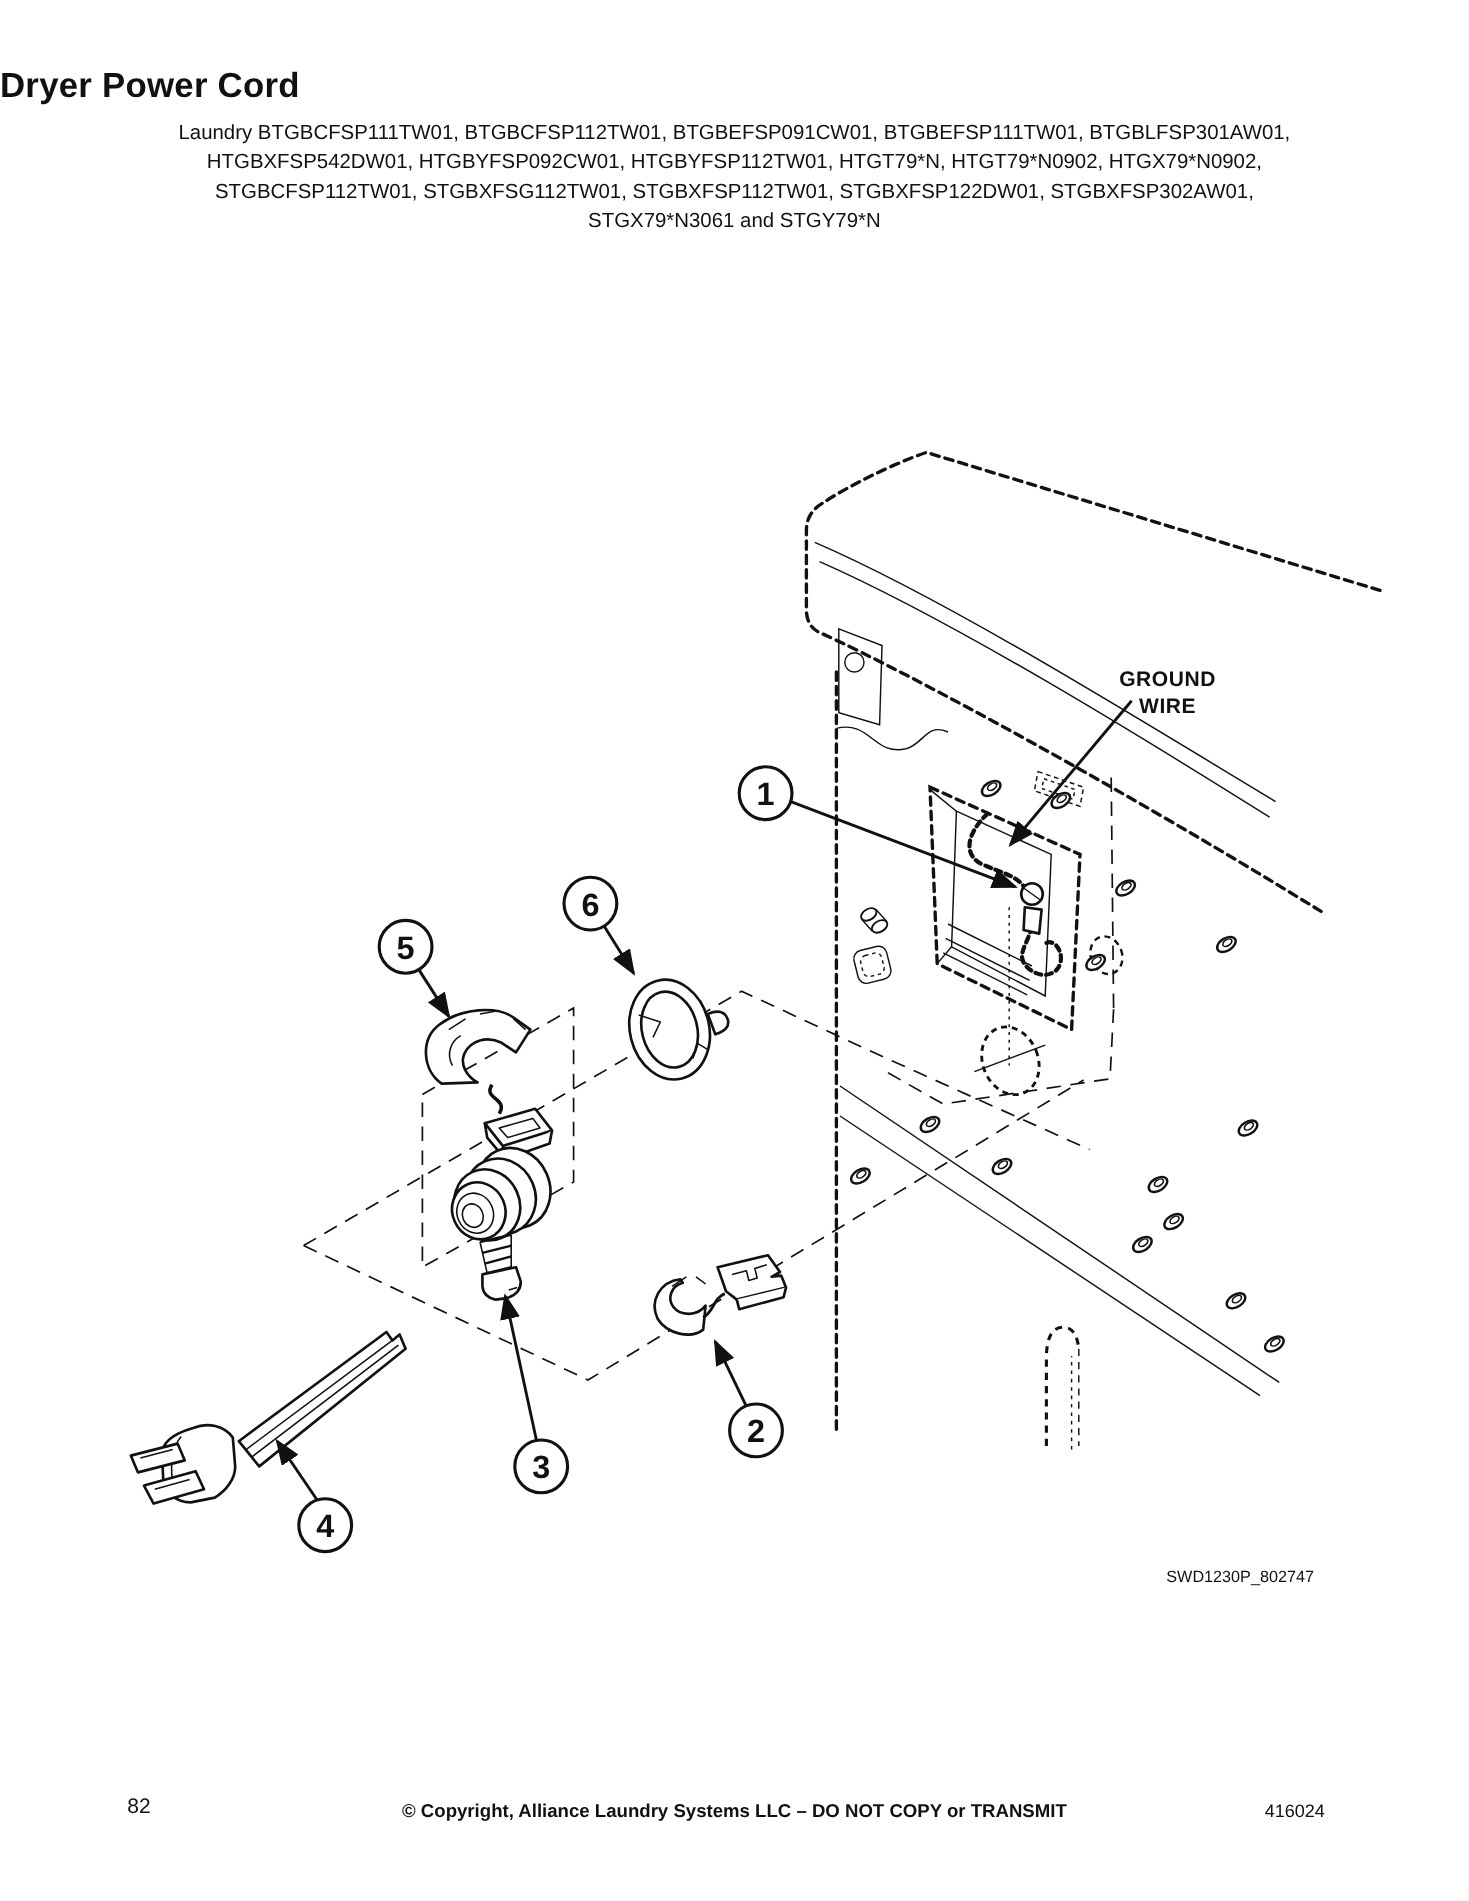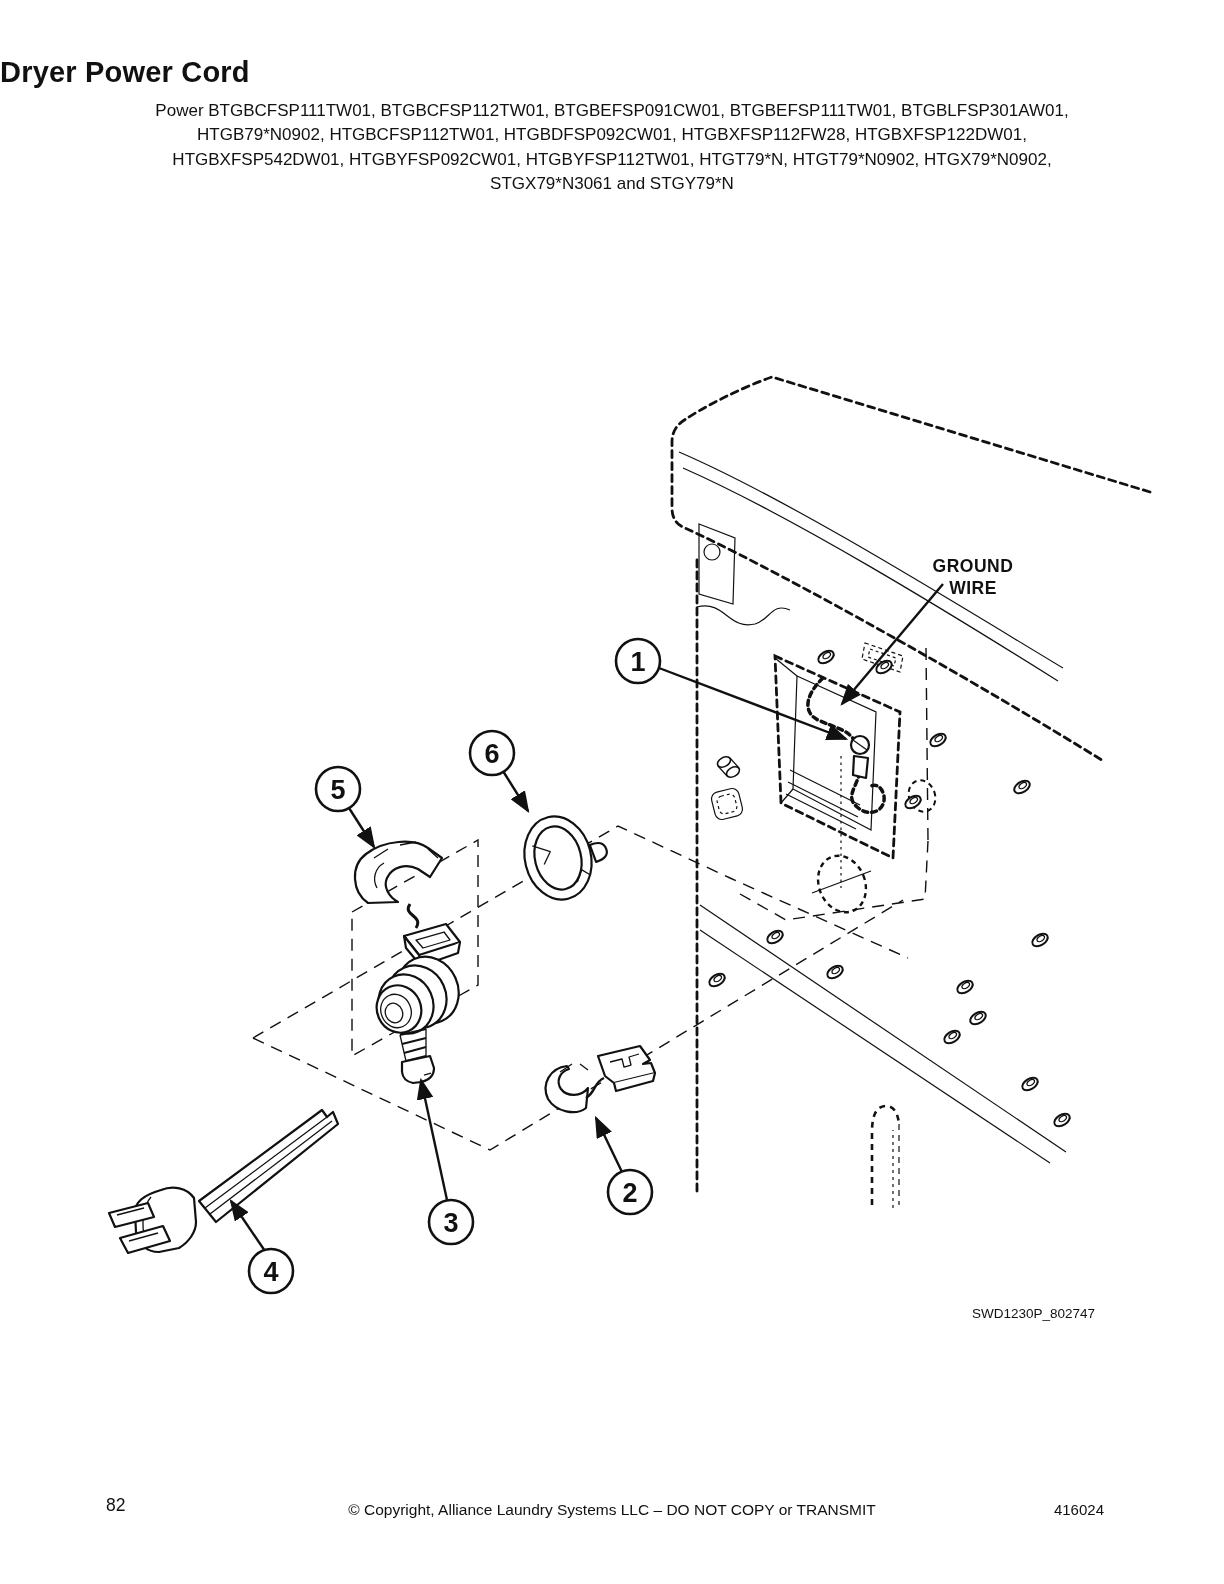--- a/index.html
+++ b/index.html
@@ -18,21 +18,21 @@
     letter-spacing:.2px;
   }
   .models{
     position:absolute;top:99px;left:50%;transform:translateX(-50%);
     width:1040px;text-align:center;
     font-size:17px;line-height:24.4px;font-weight:400;
   }
   .diagram-svg{position:absolute;left:0;top:0;width:1224px;height:1584px;}
   .footer{position:absolute;left:0;top:0;width:100%;height:100%;pointer-events:none;}
   .page-number{position:absolute;left:106px;top:1495px;font-size:17.5px;}
-  .copyright{position:absolute;left:0;top:1501px;width:100%;text-align:center;font-size:15.5px;font-weight:400;}
+  .copyright{position:absolute;left:0;top:1501px;width:100%;text-align:center;font-size:15.5px;font-weight:700;}
   .doc-number{position:absolute;right:120px;top:1501px;font-size:15px;}
 
   
   .ink{stroke:#111;fill:none;}
   .hdash{stroke:#111;fill:none;stroke-width:2.8;stroke-dasharray:7 5;stroke-linecap:round;}
   .thin{stroke:#111;fill:none;stroke-width:1.2;}
   .cdash{stroke:#111;fill:none;stroke-width:1.4;stroke-dasharray:12 8;}
   .part{stroke:#111;fill:#fff;stroke-width:2.2;stroke-linejoin:round;}
   .partthin{stroke:#111;fill:none;stroke-width:1.3;stroke-linejoin:round;}
   .wire{stroke:#111;fill:none;stroke-width:3.5;stroke-dasharray:5 4;stroke-linecap:round;}
@@ -43,23 +43,23 @@
   .fig-code{font-family:"Liberation Sans",sans-serif;font-size:13.5px;fill:#111;text-anchor:end;}
 </style>
 </head>
 <body>
 
 <div class="page">
 
   <h1 class="title">Dryer Power Cord</h1>
 
   <div class="models">
-    <div>Power BTGBCFSP111TW01, BTGBCFSP112TW01, BTGBEFSP091CW01, BTGBEFSP111TW01, BTGBLFSP301AW01,</div>
-    <div>HTGB79*N0902, HTGBCFSP112TW01, HTGBDFSP092CW01, HTGBXFSP112FW28, HTGBXFSP122DW01,</div>
+    <div>Laundry BTGBCFSP111TW01, BTGBCFSP112TW01, BTGBEFSP091CW01, BTGBEFSP111TW01, BTGBLFSP301AW01,</div>
     <div>HTGBXFSP542DW01, HTGBYFSP092CW01, HTGBYFSP112TW01, HTGT79*N, HTGT79*N0902, HTGX79*N0902,</div>
+    <div>STGBCFSP112TW01, STGBXFSG112TW01, STGBXFSP112TW01, STGBXFSP122DW01, STGBXFSP302AW01,</div>
     <div>STGX79*N3061 and STGY79*N</div>
   </div>
 
   <svg class="diagram-svg" viewBox="0 0 1224 1584" aria-hidden="true">
     <defs>
       <marker id="arw" markerWidth="9" markerHeight="7" refX="8" refY="3.5" orient="auto">
         <path d="M0,0 L9,3.5 L0,7 Z" fill="#111"></path>
       </marker>
       <g id="hole">
         <ellipse rx="8.5" ry="5.2" fill="#fff" stroke="#111" stroke-width="2"></ellipse>

